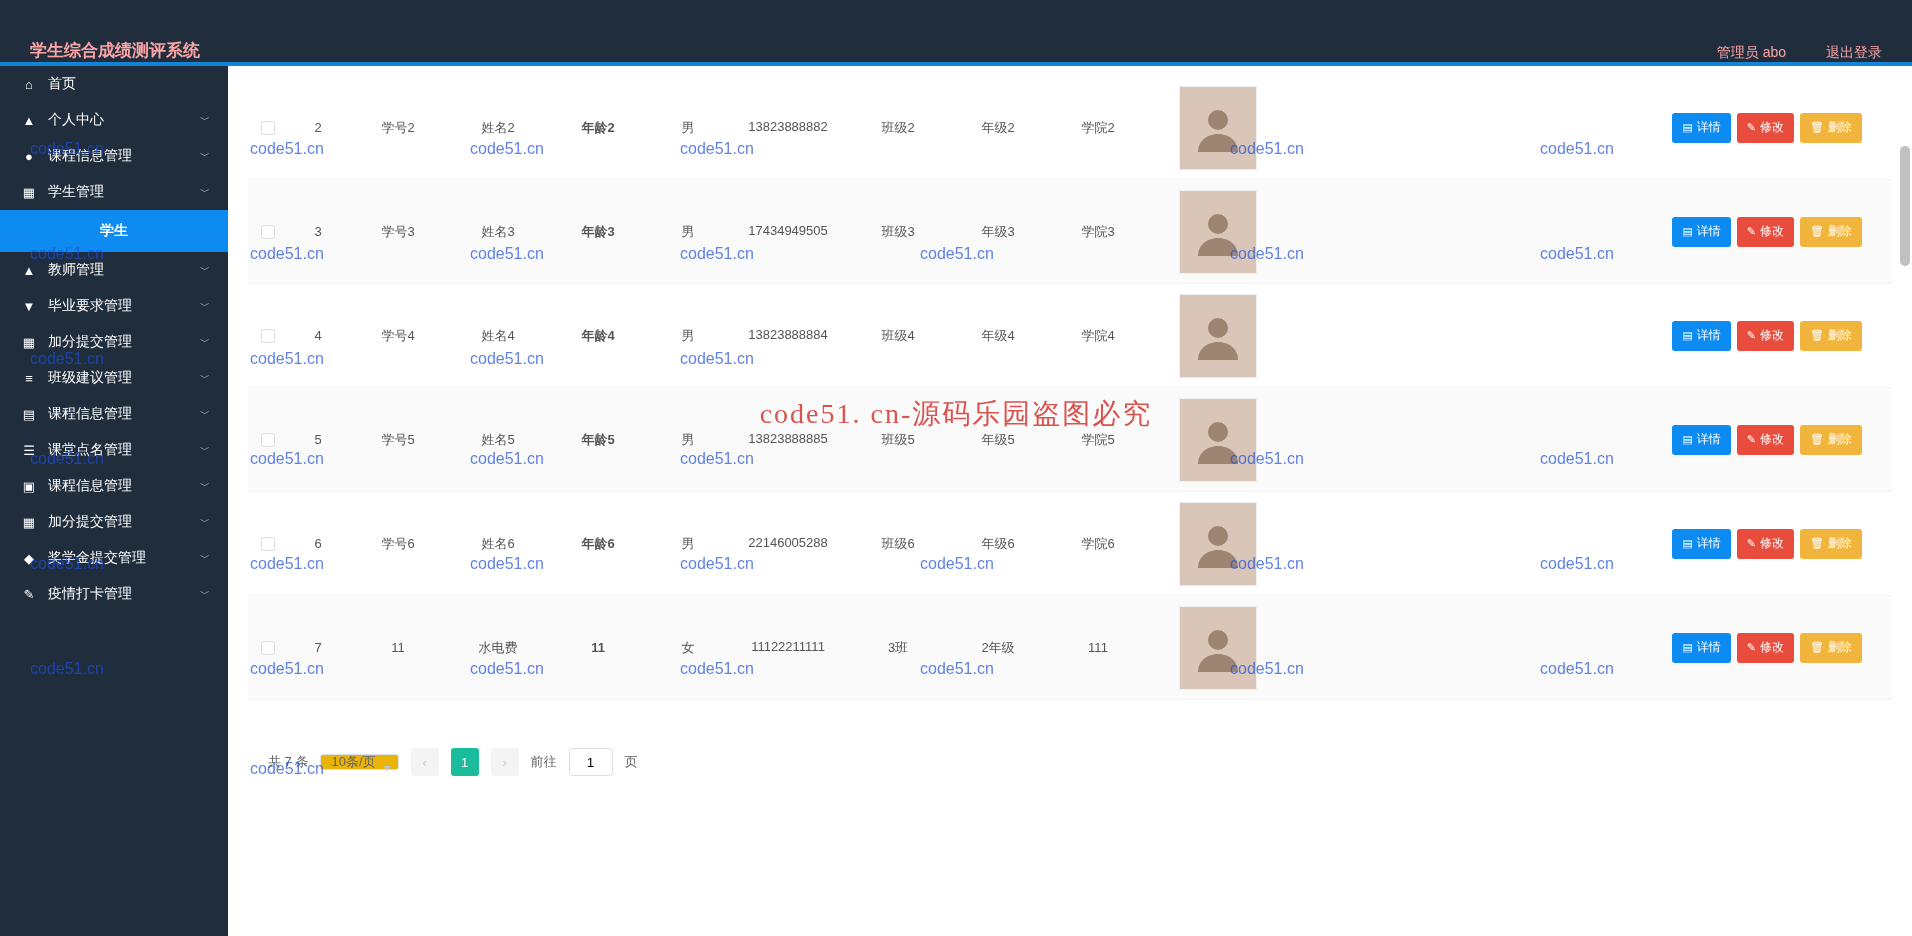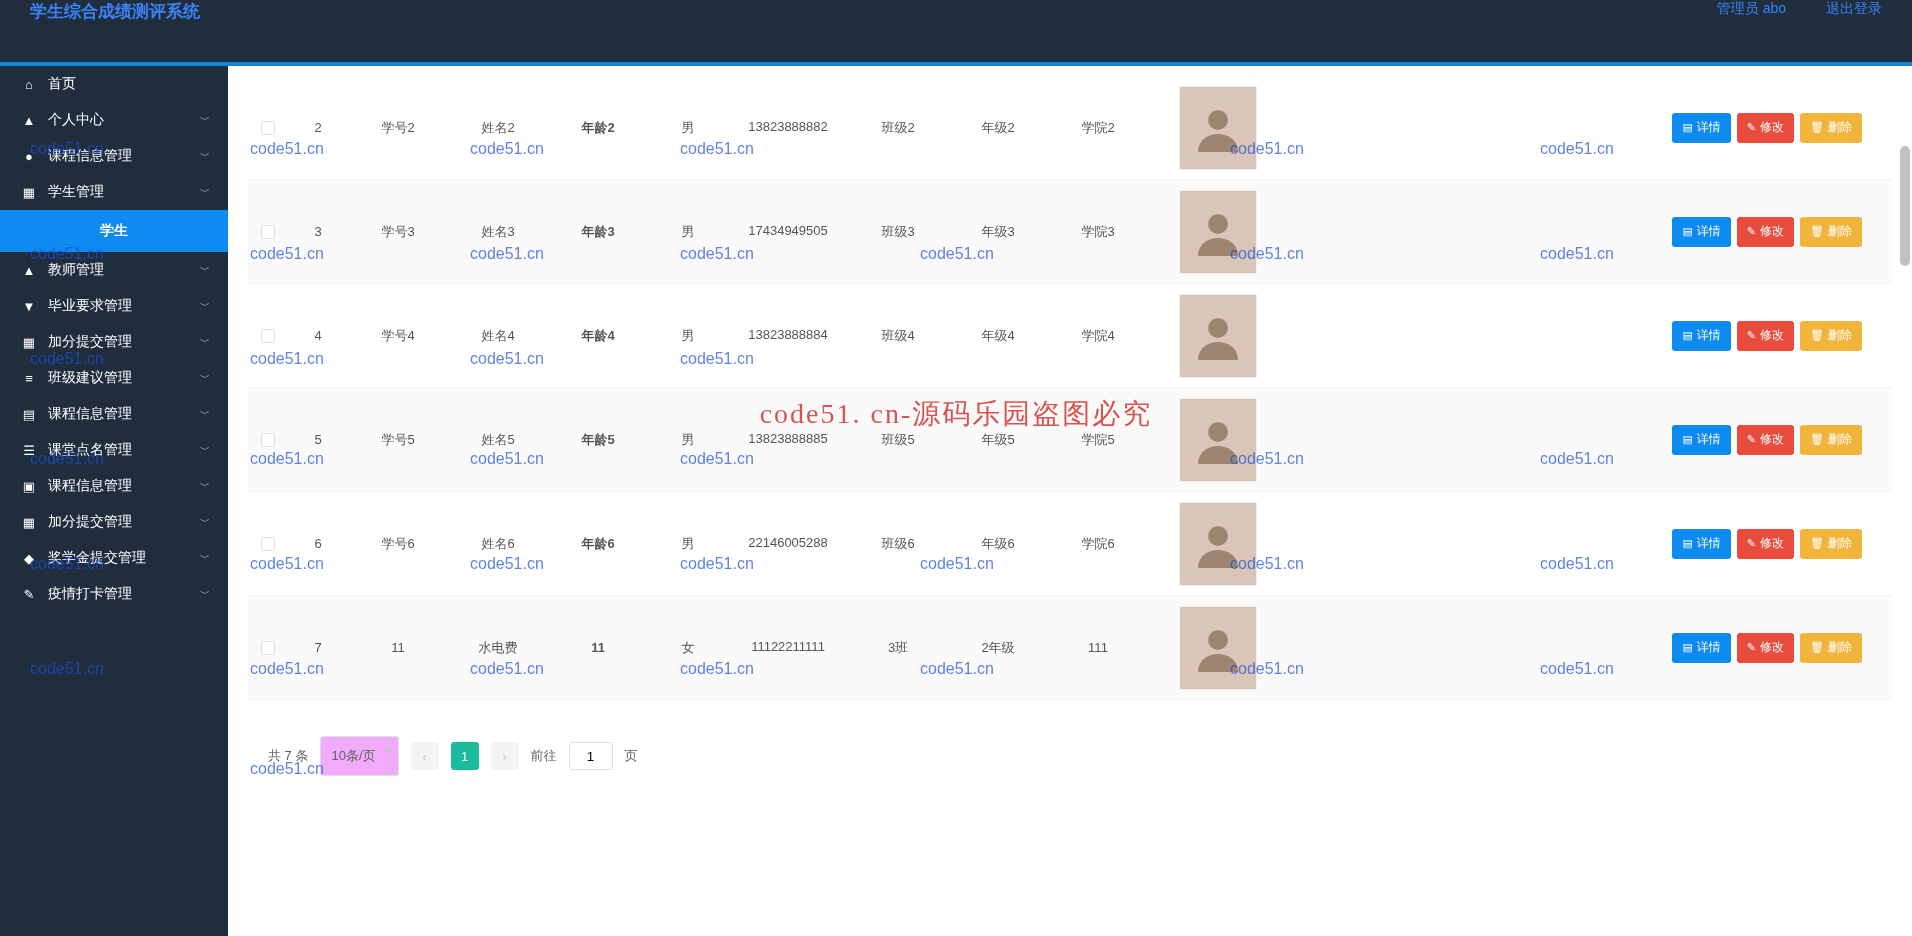--- a/index.html
+++ b/index.html
@@ -1,21 +1,21 @@
 <!DOCTYPE html>
 <html><head>
 <meta charset="utf-8">
 <style>
 * { margin:0; padding:0; box-sizing:border-box; }
 body { font-family:"Microsoft YaHei","Helvetica Neue",Arial,sans-serif; font-size:13px; color:#333; background:#fff; width:1912px; height:936px; overflow:hidden; position:relative; }
 .watermark { position:absolute; color:#1d4ed8; font-size:16px; opacity:.7; pointer-events:none; z-index:2; font-family:Arial,sans-serif; }
 .wm-center { position:absolute; left:50%; top:395px; transform:translateX(-50%); color:#d9534f; font-size:28px; font-family:"SimSun","宋体",serif; letter-spacing:2px; z-index:10; pointer-events:none; }
 
 
-.header { height:62px; background:#1f2d3d; color:#3b82f6; display:flex; align-items:flex-start; justify-content:space-between; padding:0 30px; position:relative; z-index:5; }
+.header { height:62px; background:#1f2d3d; color:#fca5a5; display:flex; align-items:flex-end; justify-content:space-between; padding:0 30px; position:relative; z-index:5; }
 .brand { font-size:17px; font-weight:bold; }
 .header-right { display:flex; align-items:center; gap:30px; font-size:14px; }
 .header-right span { cursor:pointer;margin-left:10px; }
 .blue-bar { height:4px; background:#1485d6; }
 
 
 .layout { display:flex; height:870px; }
 .sidebar { width:228px; background:#1f2d3d; color:#c0c4cc; overflow-y:auto; font-size:14px; }
 .menu-item { display:flex; align-items:center; padding:0 20px; height:36px; cursor:pointer; position:relative; color:#fff; }
 .menu-item .icon { width:18px; margin-right:10px; display:inline-flex; justify-content:center; font-size:13px; }
@@ -47,21 +47,21 @@
 .chk { width:14px; height:14px; border:1px solid #dcdfe6; border-radius:2px; display:inline-block; background:#fff; }
 
 .btn { display:inline-flex; align-items:center; justify-content:center; height:30px; padding:0 10px; border-radius:3px; color:#fff; font-size:12px; cursor:pointer; gap:4px; }
 .btn .bicon{font-size:11px;}
 .btn-blue{background:#0d8bf0;}
 .btn-red{background:#e74c3c;}
 .btn-yellow{background:#f1b53d;}
 
 
 .pager { position:absolute; bottom:170px; left:20px; display:flex; align-items:center; gap:12px; font-size:13px; color:#606266; }
-.pg-select{border:1px solid #dcdfe6; border-radius:3px; height:40px; padding:0 22px 0 10px; display:inline-flex; align-items:center; position:relative; background:#f0abfc;}
+.pg-select{border:1px solid #dcdfe6; border-radius:3px; height:16px; padding:0 22px 0 10px; display:inline-flex; align-items:center; position:relative; background:#eab308;}
 .pg-select::after{content:"";position:absolute;right:7px;top:11px;border-left:4px solid transparent;border-right:4px solid transparent;border-top:5px solid #c0c4cc;}
 .pg-btn{width:28px;height:28px;border-radius:3px;background:#f4f4f5;color:#c0c4cc;display:inline-flex;align-items:center;justify-content:center;cursor:pointer;}
 .pg-btn.active{background:#1abc9c;color:#fff;}
 .pg-input{width:44px;height:28px;border:1px solid #dcdfe6;border-radius:3px;text-align:center;}
 
 .scrollbar-fake{position:absolute;right:2px;top:80px;width:10px;height:120px;background:#c1c1c1;border-radius:5px;}
 </style>
 </head>
 <body>
 

